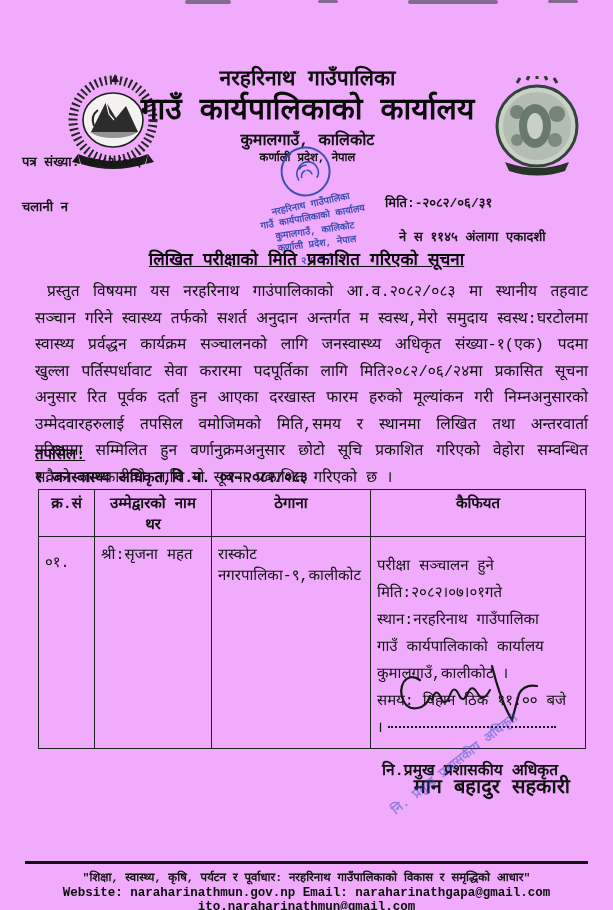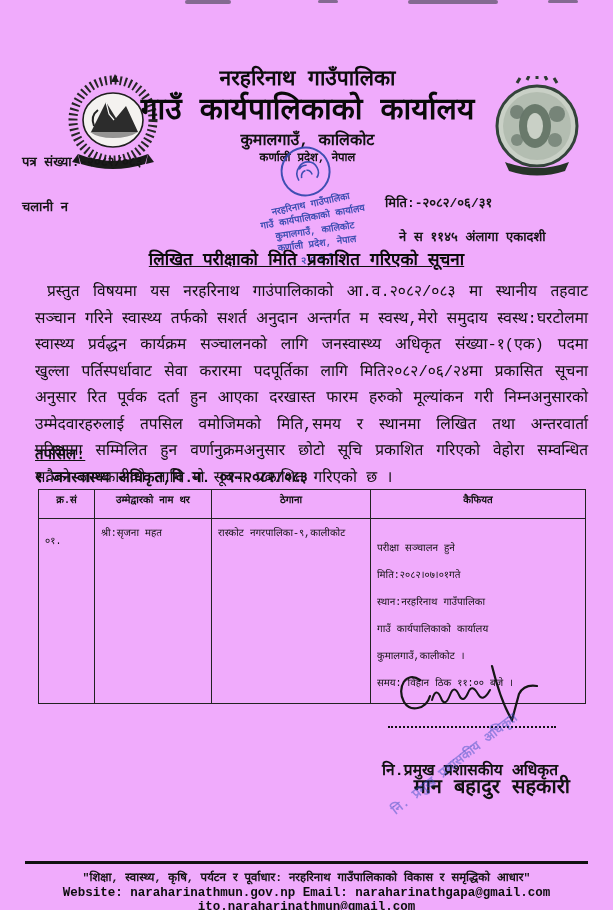--- a/index.html
+++ b/index.html
@@ -32,21 +32,21 @@
   
   .title{left:0;top:247px;width:613px;text-align:center;font-size:17px;
          font-weight:bold;text-decoration:underline;color:#0c0c0c;}
   
   .body-para{left:35px;top:279px;width:553px;font-size:15.5px;line-height:26.5px;
          text-align:justify;text-indent:12px;color:#101010;}
   .tapasil-h{left:35px;top:443px;font-size:15px;font-weight:bold;text-decoration:underline;}
   .tapasil-item{left:35px;top:466px;font-size:15px;font-weight:bold;}
   
   table.cand{left:38px;top:489px;position:absolute;border-collapse:collapse;table-layout:fixed;}
-  table.cand th,table.cand td{border:1.6px solid #222;font-size:10px;padding:2px 6px;vertical-align:top;}
+  table.cand th,table.cand td{border:1.6px solid #222;font-size:15px;padding:2px 6px;vertical-align:top;}
   table.cand th{font-weight:bold;text-align:center;height:24px;padding:2px 4px;}
   td.remarks div{line-height:27px;}
   
   .sig-svg{left:392px;top:658px;}
   .sig-dots{left:388px;top:700px;width:168px;height:26px;border-bottom:2.5px dotted #111;}
   .sig-name{left:370px;top:772px;width:200px;text-align:right;font-size:20px;font-weight:bold;}
   .sig-title{left:362px;top:758px;width:216px;text-align:center;font-size:15.5px;font-weight:bold;}
   .sig-stamp{left:398px;top:800px;transform:rotate(-38deg);transform-origin:left bottom;
          font-size:13px;font-weight:bold;color:rgba(45,75,190,.45);white-space:nowrap;}
   

